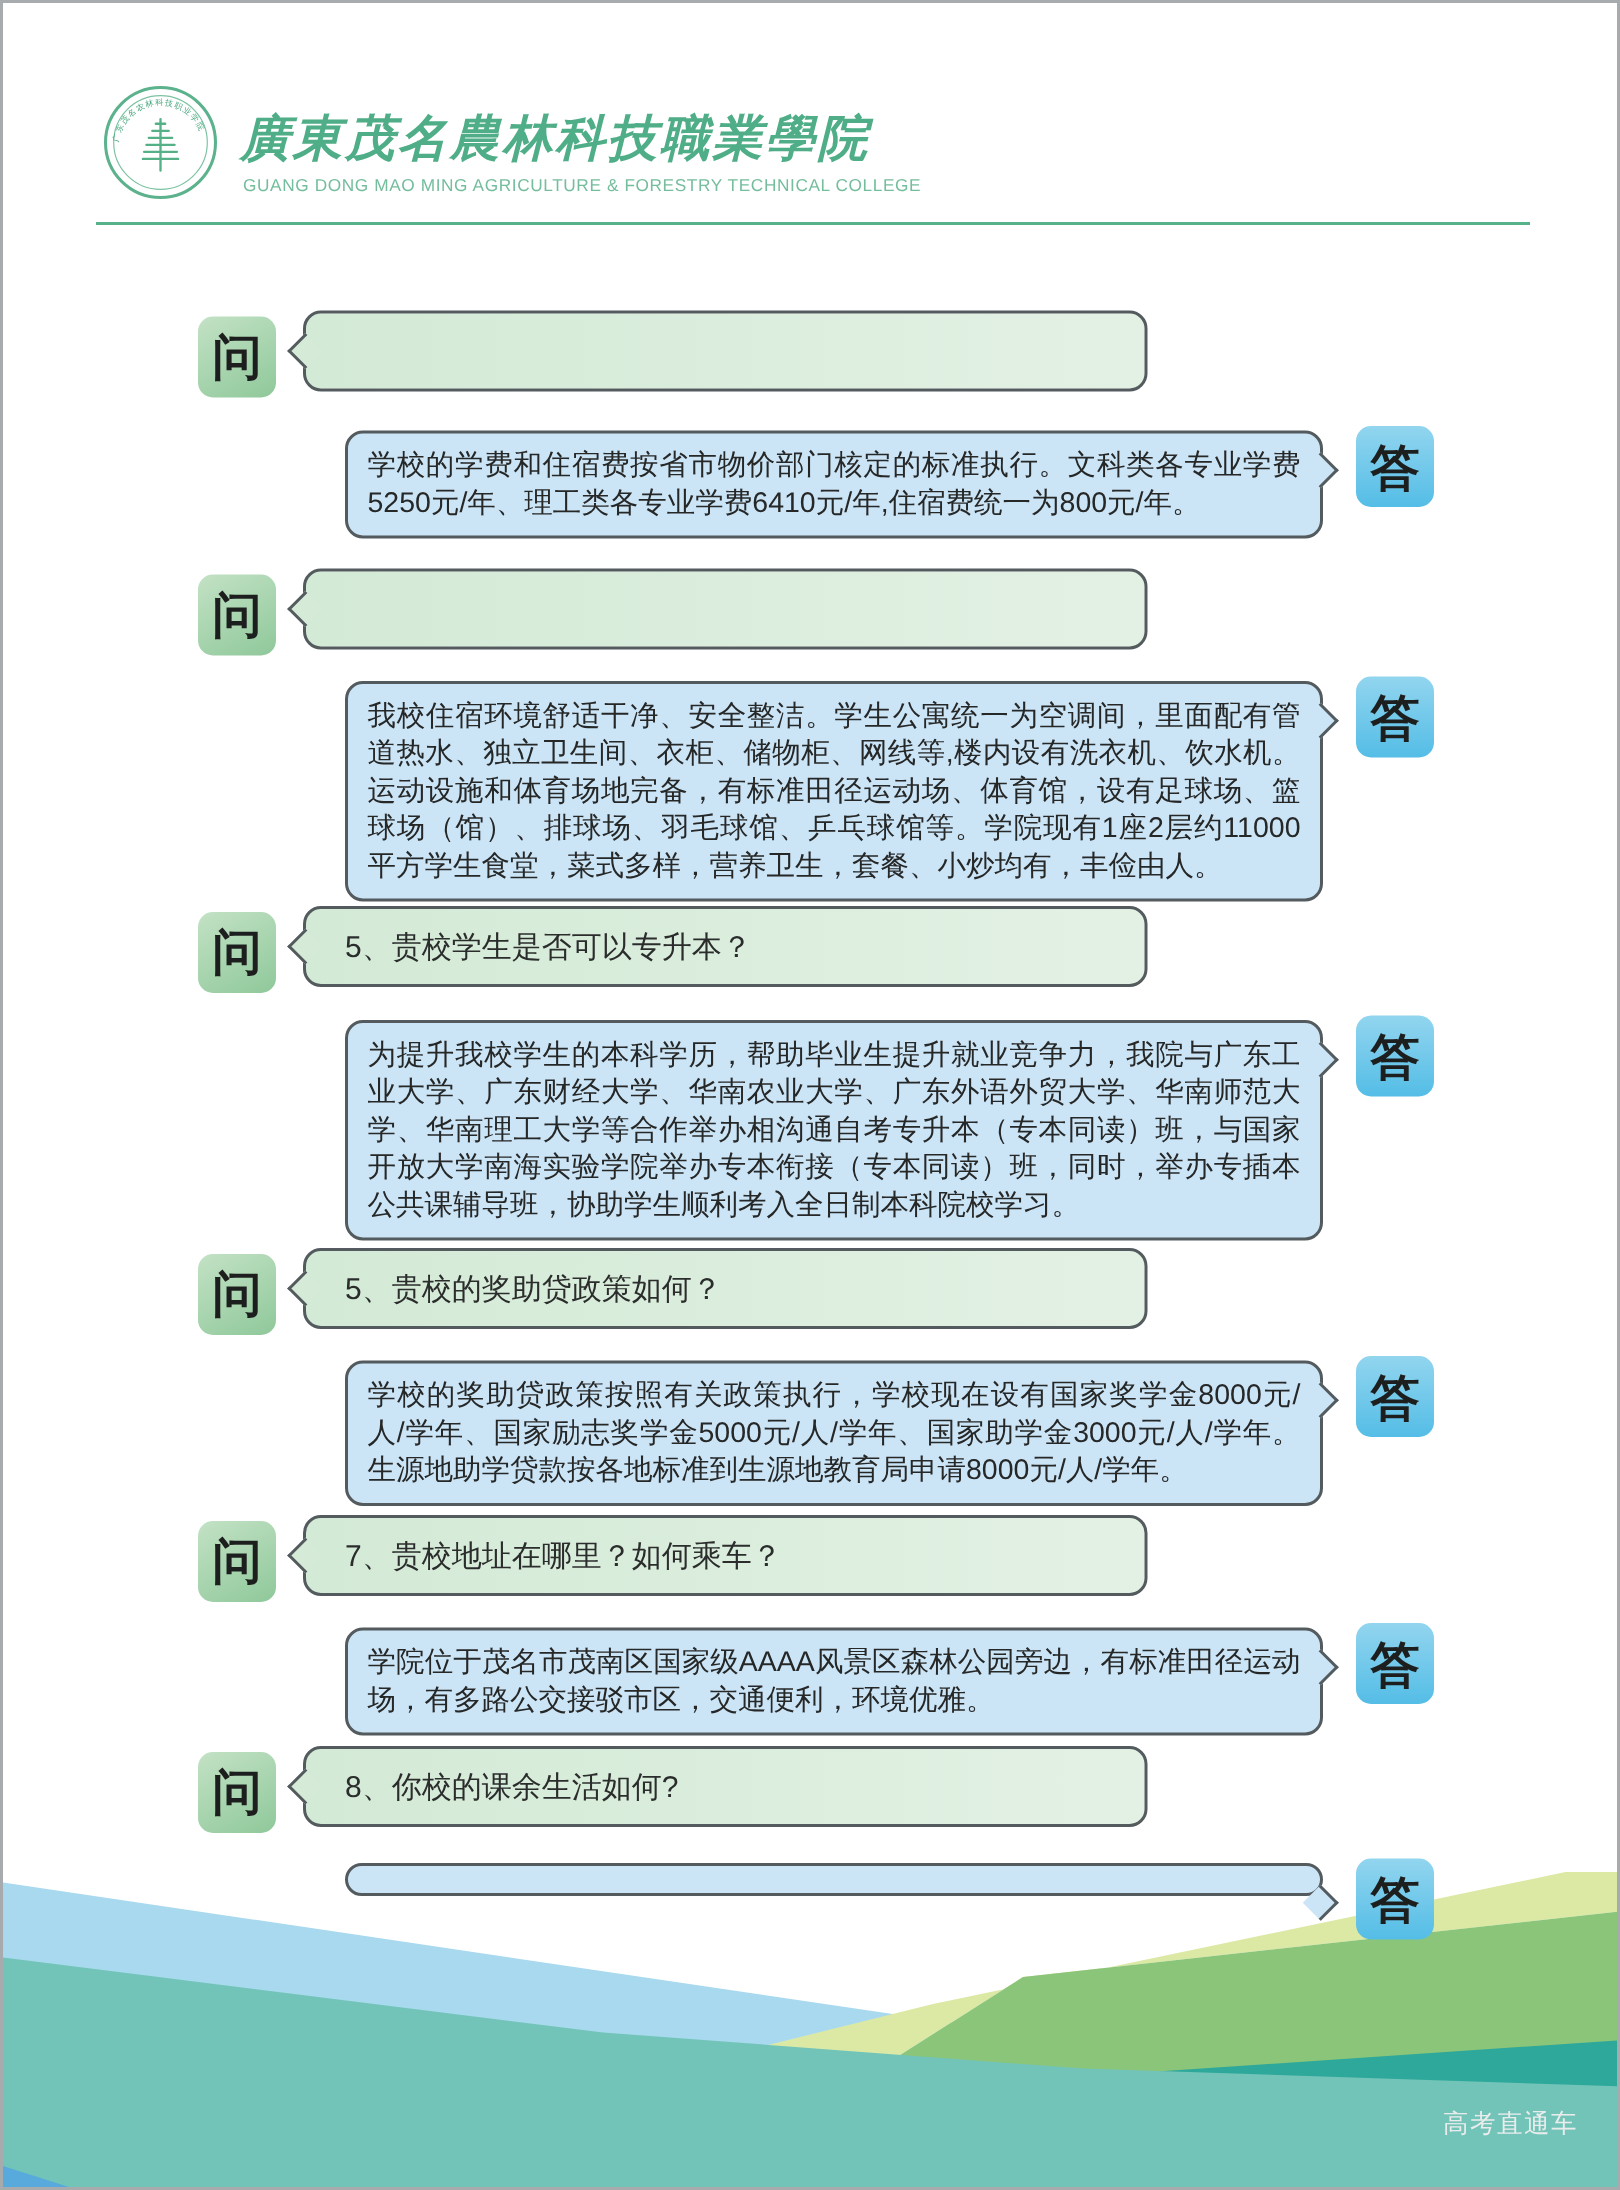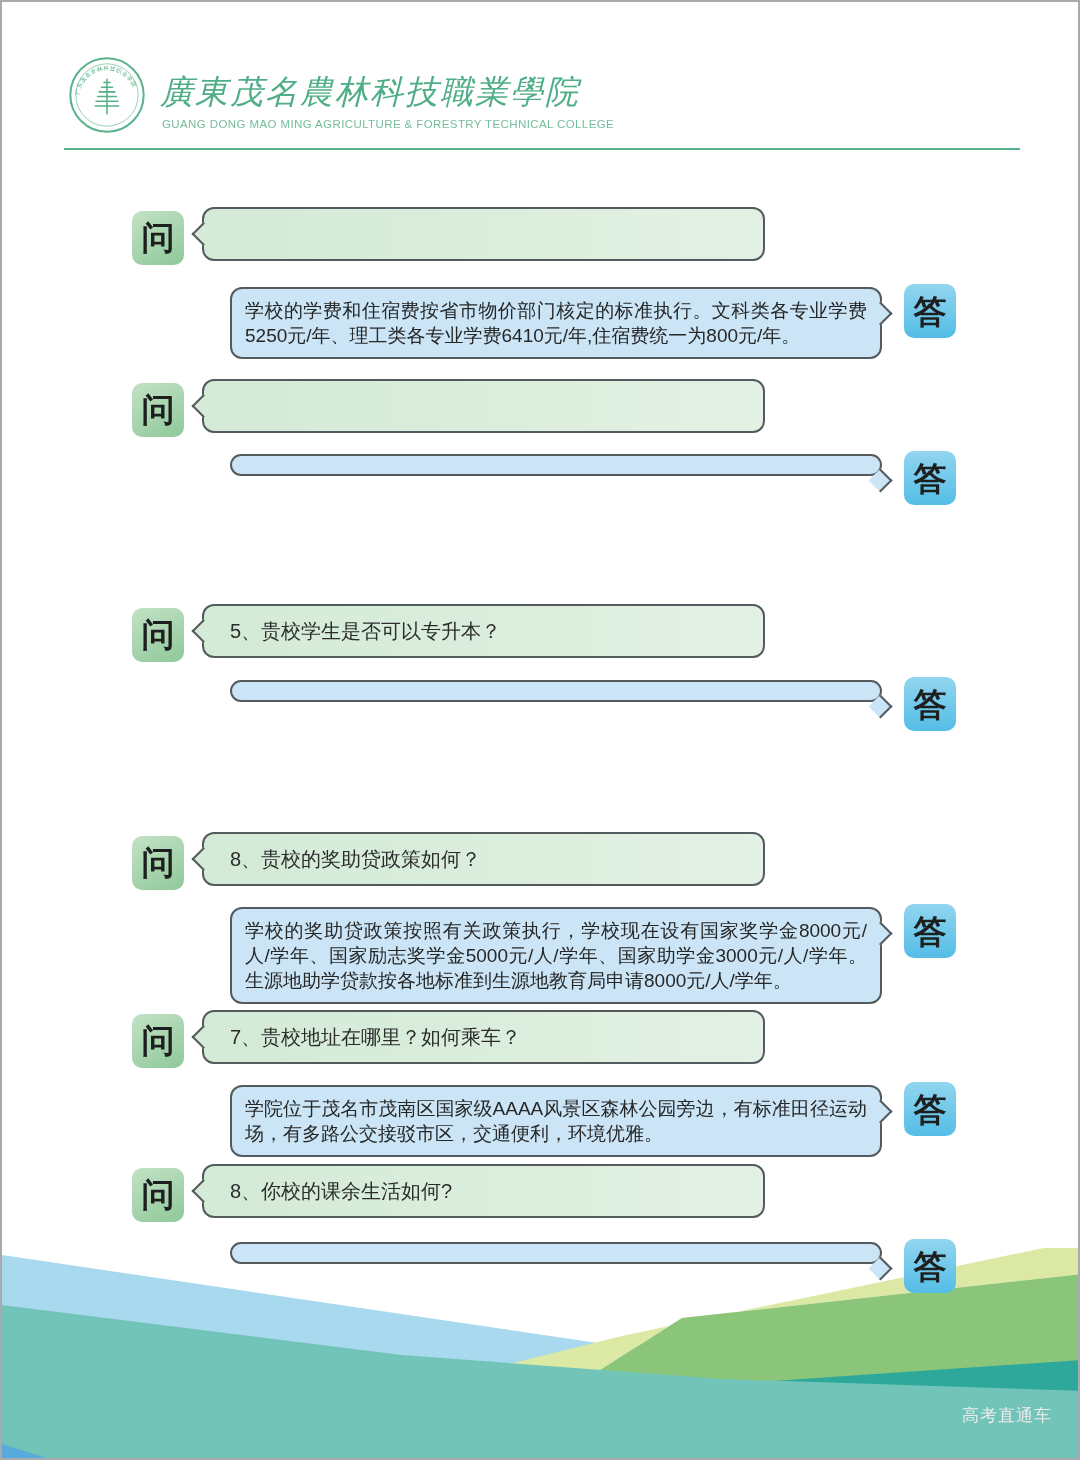--- a/index.html
+++ b/index.html
@@ -9,21 +9,21 @@
     box-sizing:border-box;
     background:#ffffff;
     border:2px solid #a7abad;
     overflow:hidden;
     font-family:"Liberation Sans","DejaVu Sans",sans-serif;
   }
   
   .logo{position:absolute;left:66px;top:54px;width:78px;height:78px;}
   .title-cn{
     position:absolute;left:158px;top:68px;width:560px;
-    font-size:33px;font-weight:400;font-style:italic;
+    font-size:33px;font-weight:700;font-style:italic;
     letter-spacing:2px;color:#4fae87;white-space:nowrap;
   }
   .title-en{
     position:absolute;left:160px;top:116px;
     font-size:11.5px;letter-spacing:.4px;color:#74bd9d;white-space:nowrap;
   }
   .header-rule{position:absolute;left:62px;top:146px;width:956px;height:2px;background:#57b189;}
   
   .q-bubble{
     position:absolute;left:200px;width:563px;height:54px;
@@ -107,36 +107,38 @@
     <span>学校的学费和住宿费按省市物价部门核定的标准执行。文科类各专业学费5250元/年、理工类各专业学费6410元/年,住宿费统一为800元/年。</span>
   </div>
 
   <div class="q-bubble" style="top:377px">
     <span class="q-badge badge">问</span>
     <span class="tail-l"></span>
   </div>
   <div class="a-bubble" style="top:452px">
     <span class="tail-r"></span>
     <span class="a-badge badge">答</span>
+    <span>我校住宿环境舒适干净、安全整洁。学生公寓统一为空调间，里面配有管道热水、独立卫生间、衣柜、储物柜、网线等,楼内设有洗衣机、饮水机。运动设施和体育场地完备，有标准田径运动场、体育馆，设有足球场、篮球场（馆）、排球场、羽毛球馆、乒乓球馆等。学院现有1座2层约11000平方学生食堂，菜式多样，营养卫生，套餐、小炒均有，丰俭由人。</span>
   </div>
 
   <div class="q-bubble" style="top:602px">
     <span class="q-badge badge">问</span>
     <span class="tail-l"></span>
     <span>5、贵校学生是否可以专升本？</span>
   </div>
   <div class="a-bubble" style="top:678px">
     <span class="tail-r"></span>
     <span class="a-badge badge">答</span>
+    <span>为提升我校学生的本科学历，帮助毕业生提升就业竞争力，我院与广东工业大学、广东财经大学、华南农业大学、广东外语外贸大学、华南师范大学、华南理工大学等合作举办相沟通自考专升本（专本同读）班，与国家开放大学南海实验学院举办专本衔接（专本同读）班，同时，举办专插本公共课辅导班，协助学生顺利考入全日制本科院校学习。</span>
   </div>
 
   <div class="q-bubble" style="top:830px">
     <span class="q-badge badge">问</span>
     <span class="tail-l"></span>
-    <span>8、贵校的奖助贷政策如何？</span>
+    <span>5、贵校的奖助贷政策如何？</span>
   </div>
   <div class="a-bubble" style="top:905px">
     <span class="tail-r"></span>
     <span class="a-badge badge">答</span>
     <span>学校的奖助贷政策按照有关政策执行，学校现在设有国家奖学金8000元/人/学年、国家励志奖学金5000元/人/学年、国家助学金3000元/人/学年。生源地助学贷款按各地标准到生源地教育局申请8000元/人/学年。</span>
   </div>
 
   <div class="q-bubble" style="top:1008px">
     <span class="q-badge badge">问</span>
     <span class="tail-l"></span>

